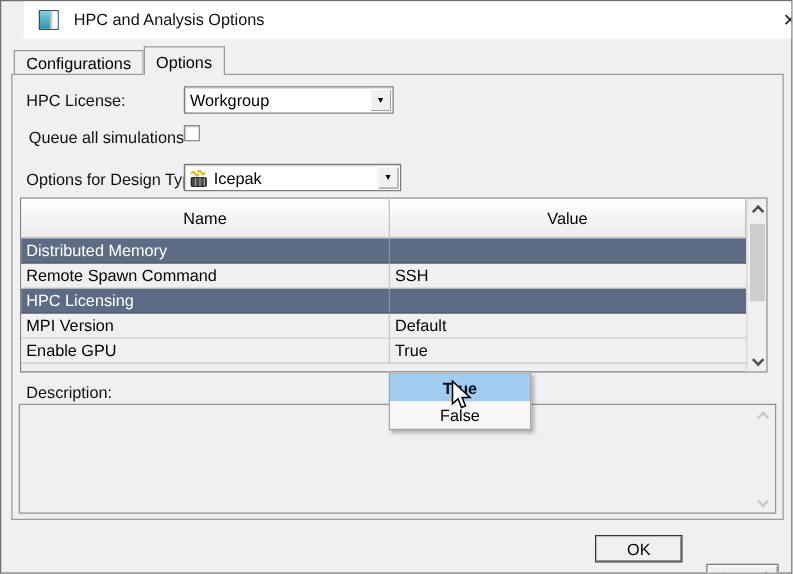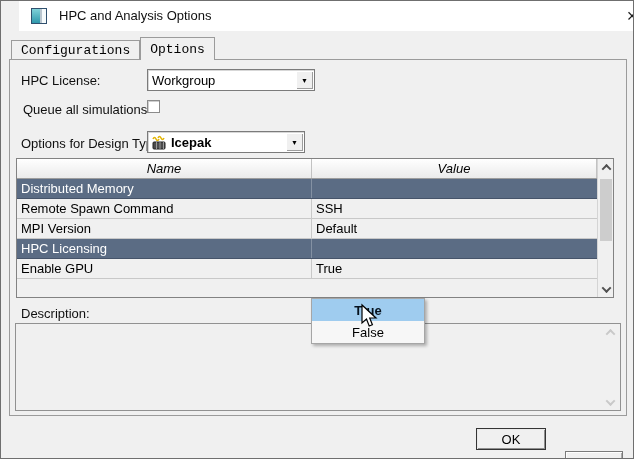--- a/index.html
+++ b/index.html
@@ -12,38 +12,38 @@
   }
   
   .titlebar { position:absolute; left:0; top:0; width:632px; height:30px; background:var(--titlebar_bg,#ffffff);margin-left:18px; }
   .app-icon { position:absolute; left:12px; top:7px; width:16px; height:16px; border:1px solid #30506e; background:#fff; display:flex; }
   .app-icon .teal { width:8px; height:100%; background:linear-gradient(180deg,#7fd1d8,#2f98ac); }
   .app-icon .mid  { width:2px; height:100%; background:#b9c6cf; }
   .app-icon .white{ flex:1; background:#f6fbfc; }
   .win-title { position:absolute; left:40px; top:0; height:30px; line-height:30px; font-size:13px; color:#101010; }
   .close-btn { position:absolute; right:6px; top:2px; width:26px; height:26px; display:flex; align-items:center; justify-content:center; cursor:default; }
   
-  .tabs { position:absolute; left:10px; top:36px; height:23px; display:flex; align-items:flex-end; z-index:3;font-family:Liberation Mono, monospace; }
+  .tabs { position:absolute; left:10px; top:36px; height:23px; display:flex; align-items:flex-end; z-index:3; }
   .tab { background:#f0f0f0; border:1px solid #9b9b9b; border-bottom:none; padding:0 9px; display:flex; align-items:center; }
   .tab.inactive { height:20px; border-bottom:1px solid #9b9b9b; margin-bottom:0px; }
   .tab.active { height:23px; position:relative; z-index:4; box-shadow:0 1px 0 #f0f0f0; }
   
   .tabpage { position:absolute; left:8px; top:58px; width:618px; height:357px; border:1px solid #9b9b9b; background:#f0f0f0; }
   .lbl { position:absolute; white-space:nowrap; color:#101010; }
   
   .combo { position:absolute; height:22px; background:#fff; border:1px solid #7b7b7b; box-shadow:inset 1px 1px 0 #d7d7d7; display:flex; align-items:center; }
   .combo .val { flex:1; padding-left:4px; overflow:hidden; white-space:nowrap; }
   .combo .drop { width:17px; height:18px; margin-right:1px; background:#f0f0f0; box-shadow:inset 1px 1px 0 #ffffff, inset -1px -1px 0 #9d9d9d; display:flex; align-items:center; justify-content:center; font-size:7px; color:#000; }
   .icepak-ic { width:16px; height:16px; margin-left:3px; flex:0 0 auto; }
   
   .checkbox { position:absolute; width:13px; height:13px; background:#fff; border:1px solid #8b8b8b; box-shadow:inset 1px 1px 0 #cfcfcf; }
   
   .grid { position:absolute; left:15px; top:157px; width:598px; height:140px; border:1px solid #828282; background:#f0f0f0; }
   .grid-inner { position:absolute; left:0; top:0; right:16px; bottom:0; }
-  .g-head { display:flex; height:20px; background:linear-gradient(180deg,#ffffff,#ebebeb); border-bottom:1px solid #9d9d9d;font-style:italic; }
+  .g-head { display:flex; height:32px; background:linear-gradient(180deg,#ffffff,#ebebeb); border-bottom:1px solid #9d9d9d; }
   .g-head .hc { display:flex; align-items:center; justify-content:center; border-right:1px solid #c2c2c2; box-shadow:inset 0 1px 0 #fff; }
   .hc.name { width:295px; } .hc.value { flex:1; }
   .g-row { display:flex; height:20px; border-bottom:1px solid #c8c8c8; background:#f0f0f0; }
   .g-row .c { display:flex; align-items:center; padding-left:4px; overflow:hidden; white-space:nowrap; }
   .c.name { width:295px; border-right:1px solid #c8c8c8; } .c.value { flex:1; }
   .g-row.group { background:var(--group_row_bg,#5b6c84); color:#fff; border-bottom:1px solid #46546a; }
   .g-row.group .c.name { border-right:1px solid rgba(255,255,255,.25); }
   
   .vscroll { position:absolute; right:0; top:0; bottom:0; width:16px; background:#f0f0f0; border-left:1px solid #d4d4d4; }
   .sc-btn { position:absolute; left:0; width:16px; height:16px; display:flex; align-items:center; justify-content:center; }
@@ -98,21 +98,21 @@
     <span class="val">Workgroup</span>
     <span class="drop">
         <span>▼</span>
       </span>
   </div>
 
   <div class="lbl" style="left:22px; top:101px;">Queue all simulations</div>
   <div class="checkbox" style="left:146px; top:99px;"></div>
 
   <div class="lbl" style="left:20px; top:135px;">Options for Design Type:</div>
-  <div class="combo" style="left:146px; top:130px; width:158px;font-weight:bold;">
+  <div class="combo" style="left:146px; top:130px; width:174px;">
     <svg class="icepak-ic" viewBox="0 0 16 16">
       <path d="M2 5 q1.5 -3 3 0 q1.5 3 3 0" fill="none" stroke="#e3b505" stroke-width="1.6"></path>
       <path d="M7 4 q1.5 -3 3 0 q1.5 3 3 0" fill="none" stroke="#e3b505" stroke-width="1.6"></path>
       <rect x="2" y="8" width="12" height="7" rx="1" fill="#4c4c4c" stroke="#222"></rect>
       <line x1="5.5" y1="8" x2="5.5" y2="15" stroke="#9a9a9a" stroke-width="1"></line>
       <line x1="9" y1="8" x2="9" y2="15" stroke="#9a9a9a" stroke-width="1"></line>
       <line x1="12.5" y1="8" x2="12.5" y2="15" stroke="#9a9a9a" stroke-width="1"></line>
     </svg>
     <span class="val">Icepak</span>
     <span class="drop">
@@ -127,27 +127,27 @@
         <div class="hc value">Value</div>
       </div>
       <div class="g-row group">
         <div class="c name">Distributed Memory</div>
         <div class="c value"></div>
       </div>
       <div class="g-row">
         <div class="c name">Remote Spawn Command</div>
         <div class="c value">SSH</div>
       </div>
+      <div class="g-row group">
+        <div class="c name">HPC Licensing</div>
+        <div class="c value"></div>
+      </div>
       <div class="g-row">
         <div class="c name">MPI Version</div>
         <div class="c value">Default</div>
-      </div>
-      <div class="g-row group">
-        <div class="c name">HPC Licensing</div>
-        <div class="c value"></div>
       </div>
       <div class="g-row">
         <div class="c name">Enable GPU</div>
         <div class="c value">True</div>
       </div>
     </div>
     <div class="vscroll">
       <div class="sc-btn up">
           <div class="chev up"></div>
         </div>

